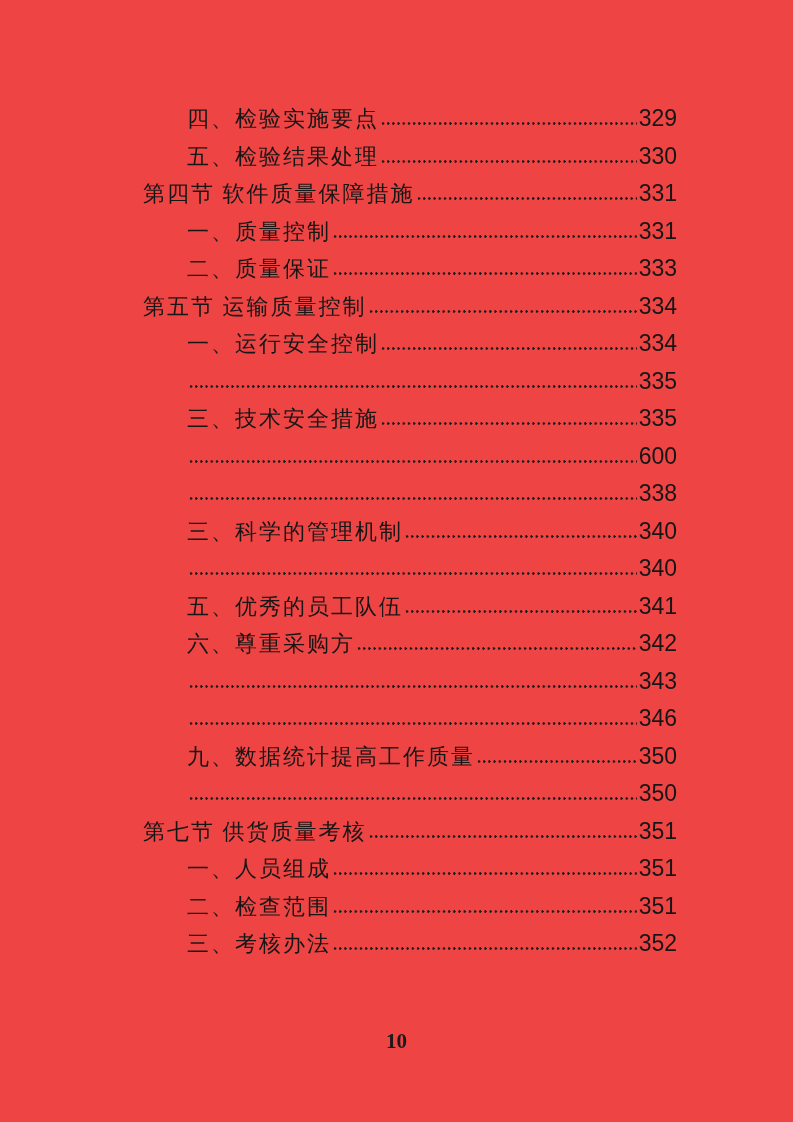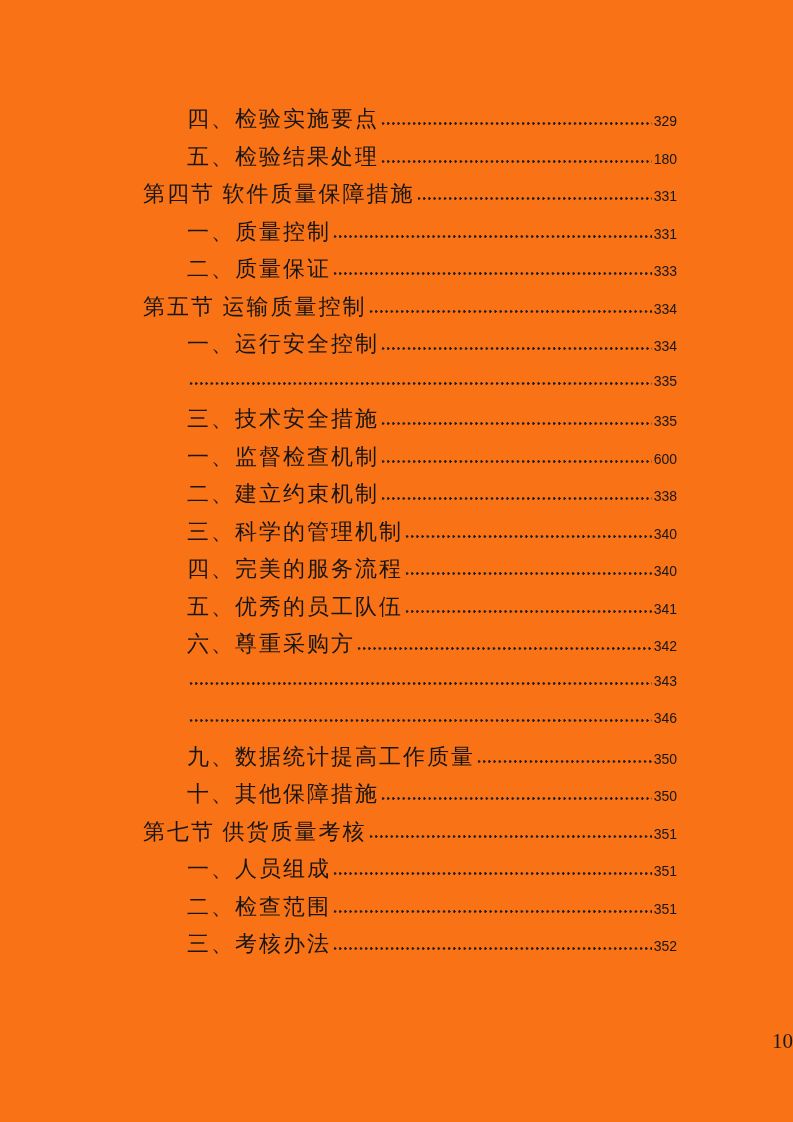--- a/index.html
+++ b/index.html
@@ -4,21 +4,21 @@
 <style>
   html, body {
     margin: 0;
     padding: 0;
     background: #ffffff;
   }
   .page {
     position: relative;
     width: 793px;
     height: 1122px;
-    background: #f97316;
+    background: #ef4444;
     color: #111111;
     font-family: "Liberation Serif", "DejaVu Serif", serif;
     overflow: hidden;
   }
   .toc {
     position: absolute;
     left: 143px;
     top: 100px;
     width: 534px;
   }
@@ -44,50 +44,51 @@
     margin: 0 2px 0 2px;
     min-width: 14px;
     background-image: radial-gradient(circle at 2px 2.5px, #1c1c1c 1.05px, transparent 1.45px);
     background-size: 5.2px 5px;
     background-repeat: repeat-x;
     background-position: left bottom;
   }
   .toc-page {
     white-space: nowrap;
     font-family: "Liberation Sans", "DejaVu Sans", sans-serif;
-    font-size: 14px;
+    font-size: 23px;
     color: #161616;
   }
   .footer {
     position: absolute;
     left: 0;
     right: 0;
     top: 1024px;
     height: 34px;
-    text-align: right;
+    text-align: center;
     font-size: 21px;
     line-height: 34px;
     color: #1a1a1a;
+    font-weight: bold;
   }
 </style>
 </head>
 <body>
 
 <div class="page">
   <div class="toc">
   <div class="toc-row level-2">
     <span class="toc-label">四、检验实施要点</span>
     <span class="toc-leader"></span>
     <span class="toc-page">329</span>
   </div>
 
   <div class="toc-row level-2">
     <span class="toc-label">五、检验结果处理</span>
     <span class="toc-leader"></span>
-    <span class="toc-page">180</span>
+    <span class="toc-page">330</span>
   </div>
 
   <div class="toc-row level-1">
     <span class="toc-label">第四节 软件质量保障措施</span>
     <span class="toc-leader"></span>
     <span class="toc-page">331</span>
   </div>
 
   <div class="toc-row level-2">
     <span class="toc-label">一、质量控制</span>
@@ -119,39 +120,36 @@
   </div>
 
   <div class="toc-row level-2">
     <span class="toc-label">三、技术安全措施</span>
     <span class="toc-leader"></span>
     <span class="toc-page">335</span>
   </div>
 
 
   <div class="toc-row level-2">
-    <span class="toc-label">一、监督检查机制</span>
     <span class="toc-leader"></span>
     <span class="toc-page">600</span>
   </div>
 
   <div class="toc-row level-2">
-    <span class="toc-label">二、建立约束机制</span>
     <span class="toc-leader"></span>
     <span class="toc-page">338</span>
   </div>
 
   <div class="toc-row level-2">
     <span class="toc-label">三、科学的管理机制</span>
     <span class="toc-leader"></span>
     <span class="toc-page">340</span>
   </div>
 
   <div class="toc-row level-2">
-    <span class="toc-label">四、完美的服务流程</span>
     <span class="toc-leader"></span>
     <span class="toc-page">340</span>
   </div>
 
   <div class="toc-row level-2">
     <span class="toc-label">五、优秀的员工队伍</span>
     <span class="toc-leader"></span>
     <span class="toc-page">341</span>
   </div>
 
@@ -171,21 +169,20 @@
     <span class="toc-page">346</span>
   </div>
 
   <div class="toc-row level-2">
     <span class="toc-label">九、数据统计提高工作质量</span>
     <span class="toc-leader"></span>
     <span class="toc-page">350</span>
   </div>
 
   <div class="toc-row level-2">
-    <span class="toc-label">十、其他保障措施</span>
     <span class="toc-leader"></span>
     <span class="toc-page">350</span>
   </div>
 
   <div class="toc-row level-1">
     <span class="toc-label">第七节 供货质量考核</span>
     <span class="toc-leader"></span>
     <span class="toc-page">351</span>
   </div>
 

